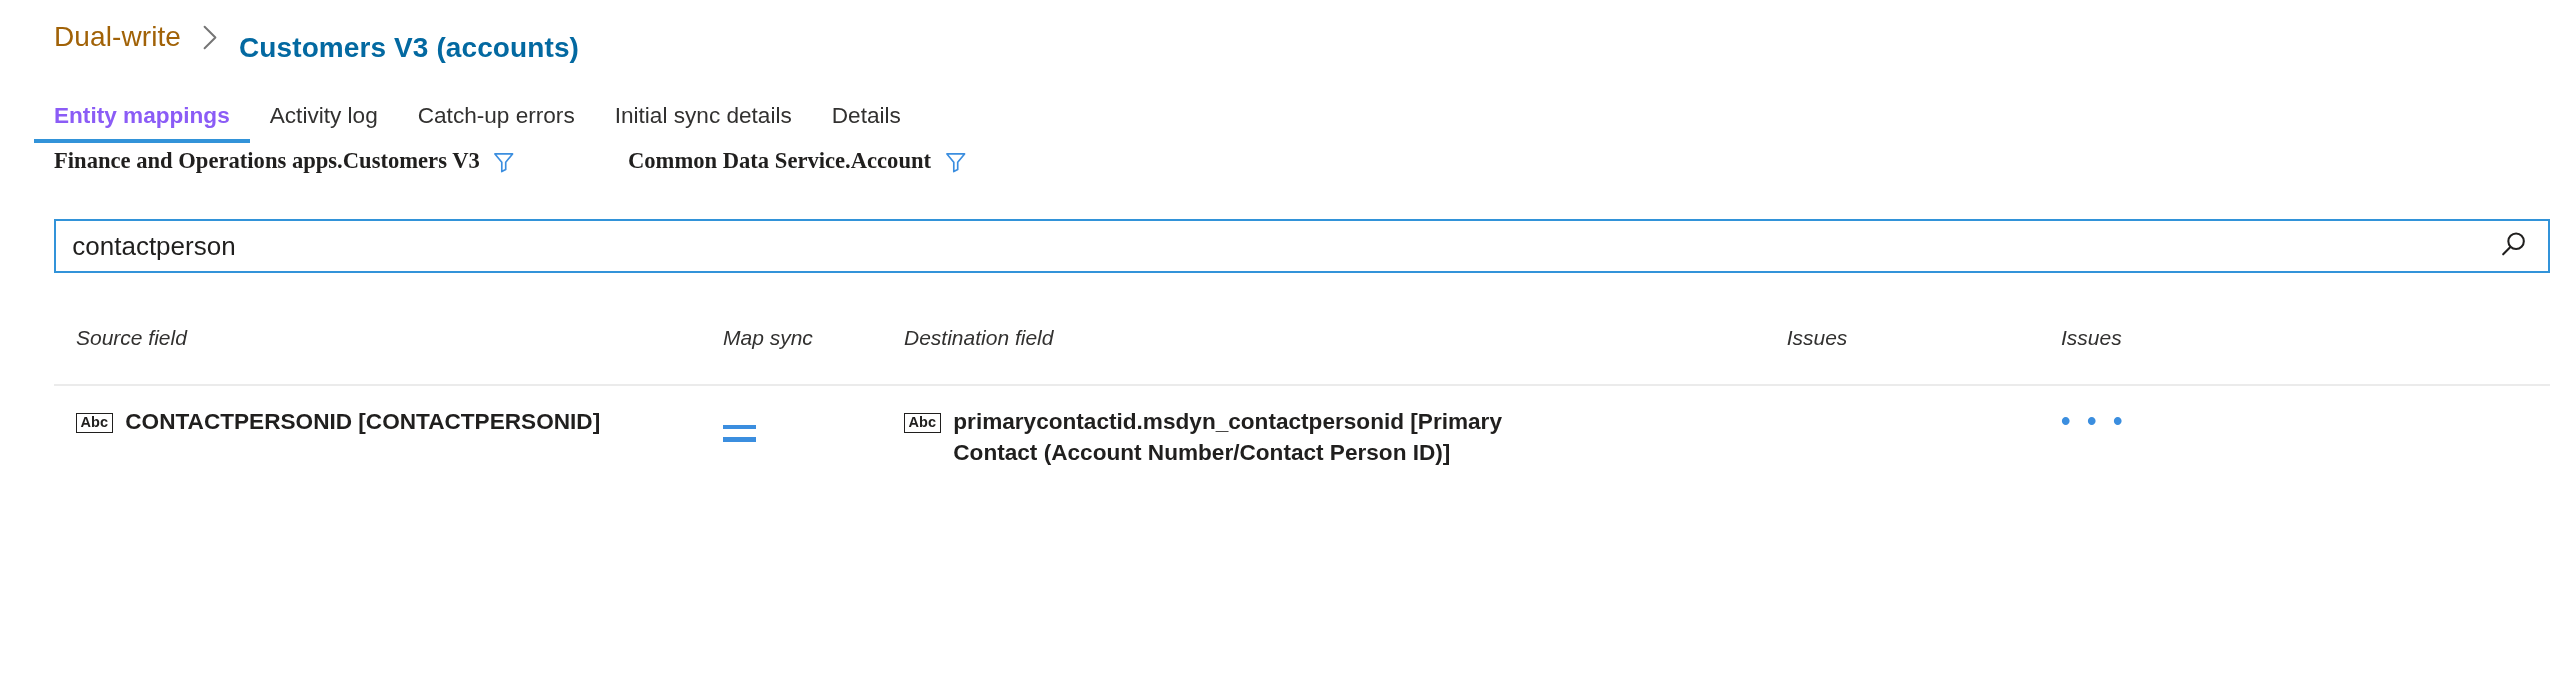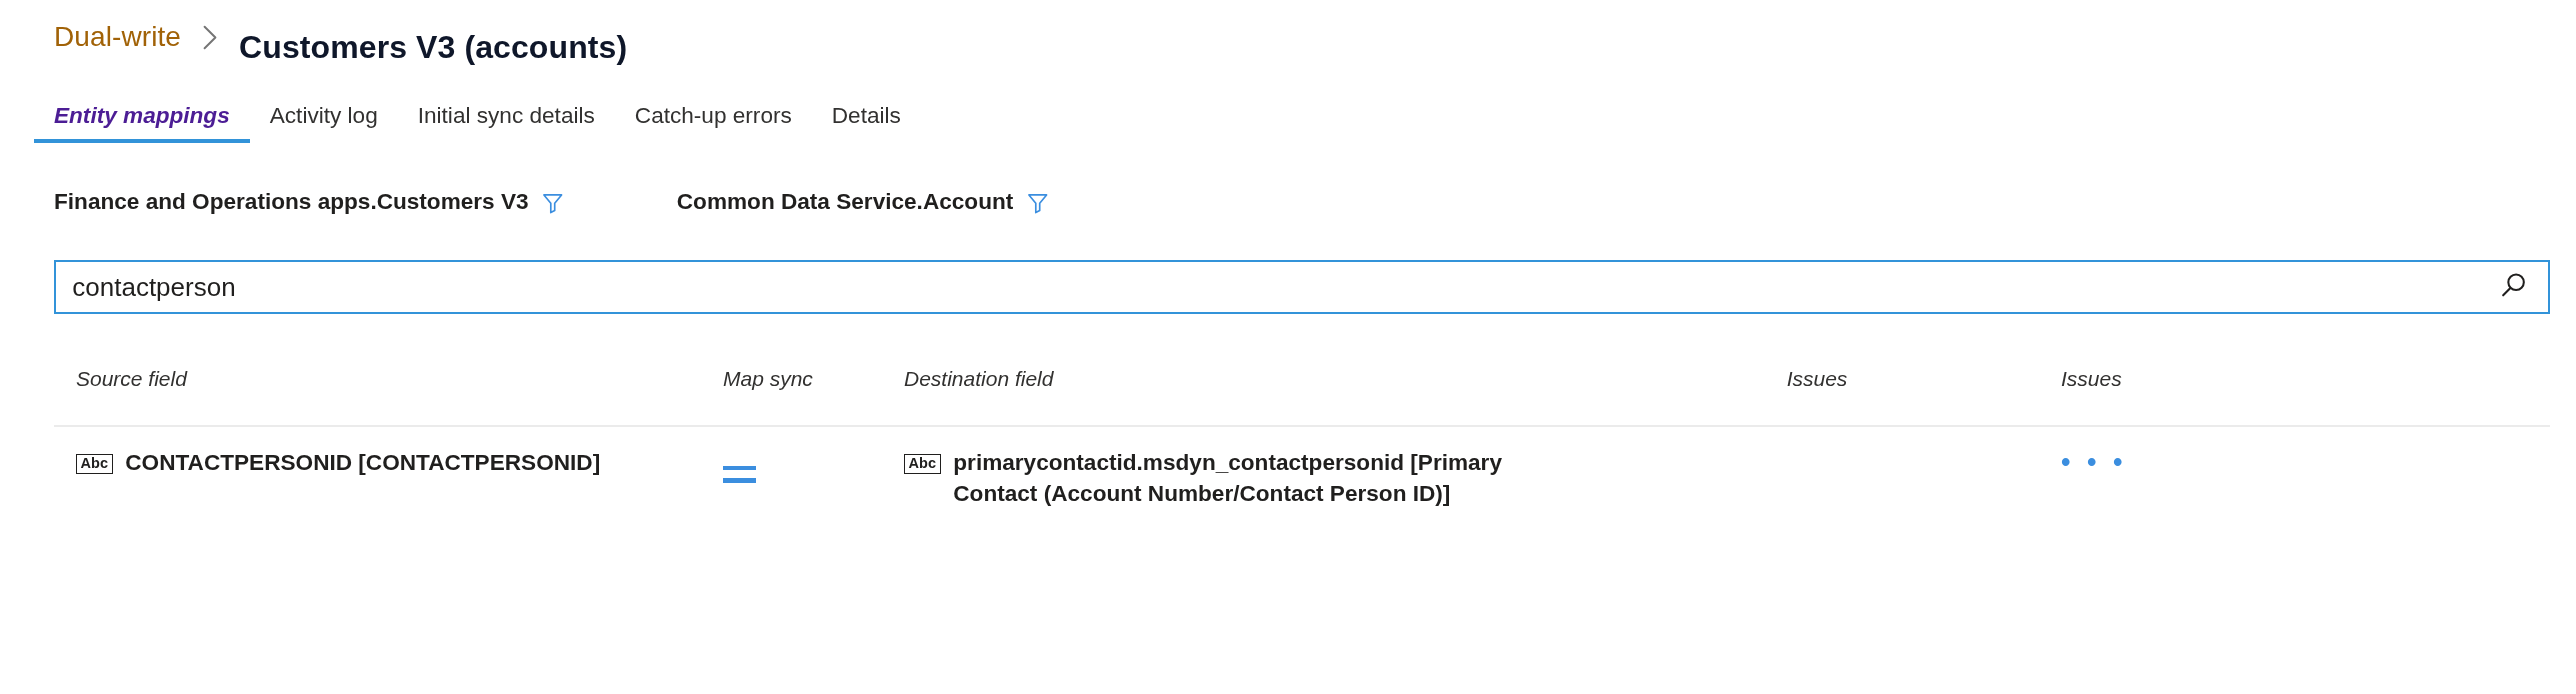--- a/index.html
+++ b/index.html
@@ -27,22 +27,22 @@
     color: #a16207;
     font-weight: 400;
     letter-spacing: 0.1px;
   }
   .crumb-sep {
     margin: 0 20px;
     display: inline-flex;
     align-items: center;
   }
   .crumb-current {
-    font-size: 32px;
-    color: #0f172a;
+    font-size: 28px;
+    color: #0369a1;
     font-weight: 600;
     letter-spacing: 0.1px;
     margin-top: 21px;
   }
 
   
   .tabs {
     display: flex;
     align-items: flex-end;
     padding-left: 54px;
@@ -54,41 +54,40 @@
     font-size: 22.6px;
     color: #323130;
     padding: 0 20px 14.5px 20px;
     cursor: pointer;
     white-space: nowrap;
     line-height: 27px;
   }
   .tab:first-child { margin-left: -20px; }
   .tab.active {
     font-weight: 700;
-    color: #4c1d95;
-    font-style: italic;
+    color: #8b5cf6;
   }
   .tab.active::after {
     content: "";
     position: absolute;
     left: 20px;
     right: 20px;
     bottom: 0;
     height: 4.5px;
     background: #3293d9;
   }
   .tab:first-child.active::after { left: 0; right: 0; }
 
   
   .entity-row {
     display: flex;
     align-items: center;
     padding-left: 54px;
-    margin-top: 41px;
     height: 36px;
+    font-family: Liberation Serif, serif;
   }
   .entity-item {
     display: flex;
     align-items: center;
     font-size: 22.6px;
     font-weight: 700;
     color: #201f1e;
     white-space: nowrap;
   }
   .entity-item.second { margin-left: 112px; }
@@ -229,24 +228,24 @@
 </div>
 
 <div class="tabs">
   <div class="tab active">
     <span>Entity mappings</span>
   </div>
   <div class="tab">
     <span>Activity log</span>
   </div>
   <div class="tab">
+    <span>Catch-up errors</span>
+  </div>
+  <div class="tab">
     <span>Initial sync details</span>
-  </div>
-  <div class="tab">
-    <span>Catch-up errors</span>
   </div>
   <div class="tab">
     <span>Details</span>
   </div>
 </div>
 
 <div class="entity-row">
   <div class="entity-item">
     <span>Finance and Operations apps.Customers V3</span>
     <span class="funnel">

